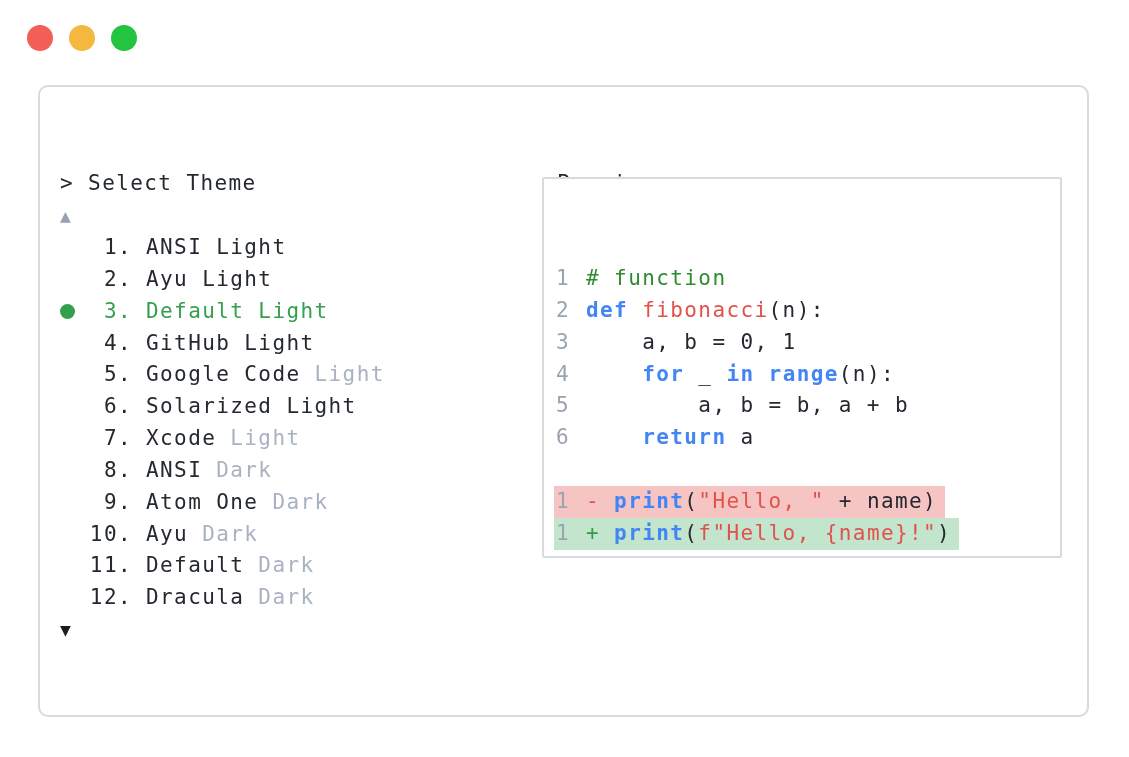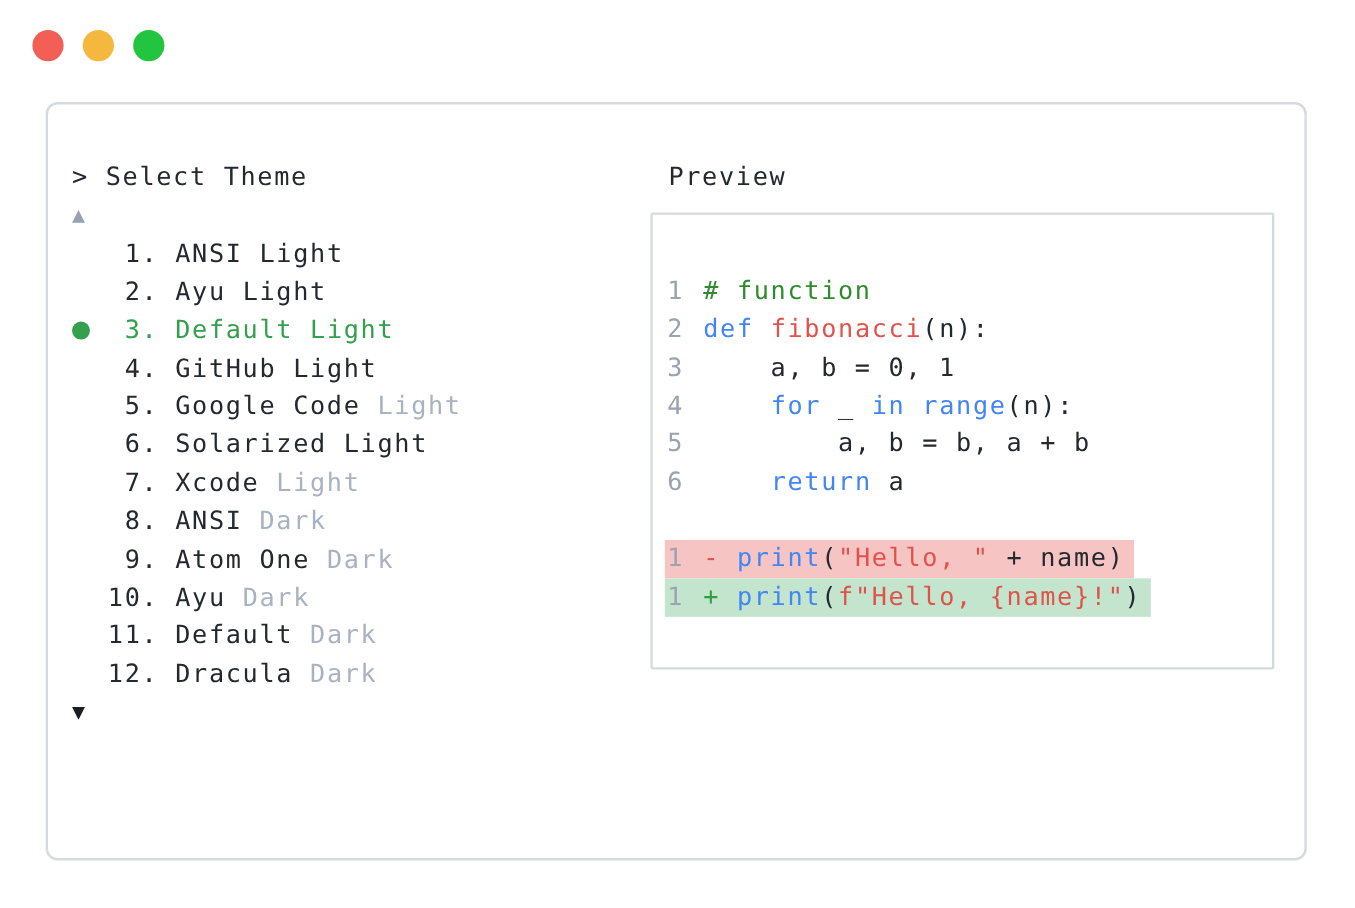--- a/index.html
+++ b/index.html
@@ -18,21 +18,21 @@
   .traffic{position:absolute;left:27px;top:25px;display:flex;gap:16px;}
   .light{width:26px;height:26px;border-radius:50%;}
   .light.red{background:var(--t-red);}
   .light.yellow{background:var(--t-yellow);}
   .light.green{background:var(--t-green);}
 
   .panel{
     position:absolute;left:38px;top:85px;width:1051px;height:632px;
     border:2px solid var(--border);border-radius:10px;background:#fff;
   }
-  .mono{font-size:21px;letter-spacing:1.4px;line-height:31.85px;color:var(--text);white-space:pre;}
+  .mono{font-size:21px;letter-spacing:1.4px;line-height:31.85px;color:var(--text);white-space:pre;margin-top:36px;}
 
   .prompt{position:absolute;left:20px;top:45px;}
   .arrow-up{position:absolute;left:20px;top:77px;color:var(--up);font-size:18px;line-height:31.85px;letter-spacing:0;}
   .arrow-down{position:absolute;left:20px;top:491px;color:var(--down);font-size:18px;line-height:31.85px;letter-spacing:0;}
 
   .theme-list{position:absolute;left:20px;top:109px;}
   .trow{display:flex;height:31.85px;align-items:center;cursor:default;}
   .marker{width:16px;display:flex;align-items:center;}
   .dot{display:inline-block;width:15px;height:15px;border-radius:50%;background:var(--accent);}
   .num{width:56px;text-align:right;white-space:pre;}
@@ -44,21 +44,21 @@
   .preview-box{
     position:absolute;left:502px;top:90px;width:520px;height:381px;
     border:2px solid var(--border);border-radius:2px;background:#fff;
   }
   .code{position:absolute;left:12px;top:48px;}
   .cl{display:flex;height:31.85px;align-items:center;white-space:pre;width:fit-content;}
   .ln{width:30px;color:var(--ln);white-space:pre;}
   .cl.diff-del{background:var(--del-bg);padding:0 8px 0 2px;margin-left:-2px;}
   .cl.diff-add{background:var(--add-bg);padding:0 8px 0 2px;margin-left:-2px;}
   .tok-comment{color:var(--comment);}
-  .tok-kw{color:var(--kw);}
+  .tok-kw{color:var(--kw);font-weight:bold;}
   .tok-fn{color:var(--fn);}
   .tok-str{color:var(--str);}
   .tok-plain{color:var(--text);}
   .tok-sign-del{color:var(--str);}
   .tok-sign-add{color:#2e9e44;}
 
   .help{position:absolute;left:20px;top:555px;color:var(--muted);}
 </style>
 </head>
 <body>

